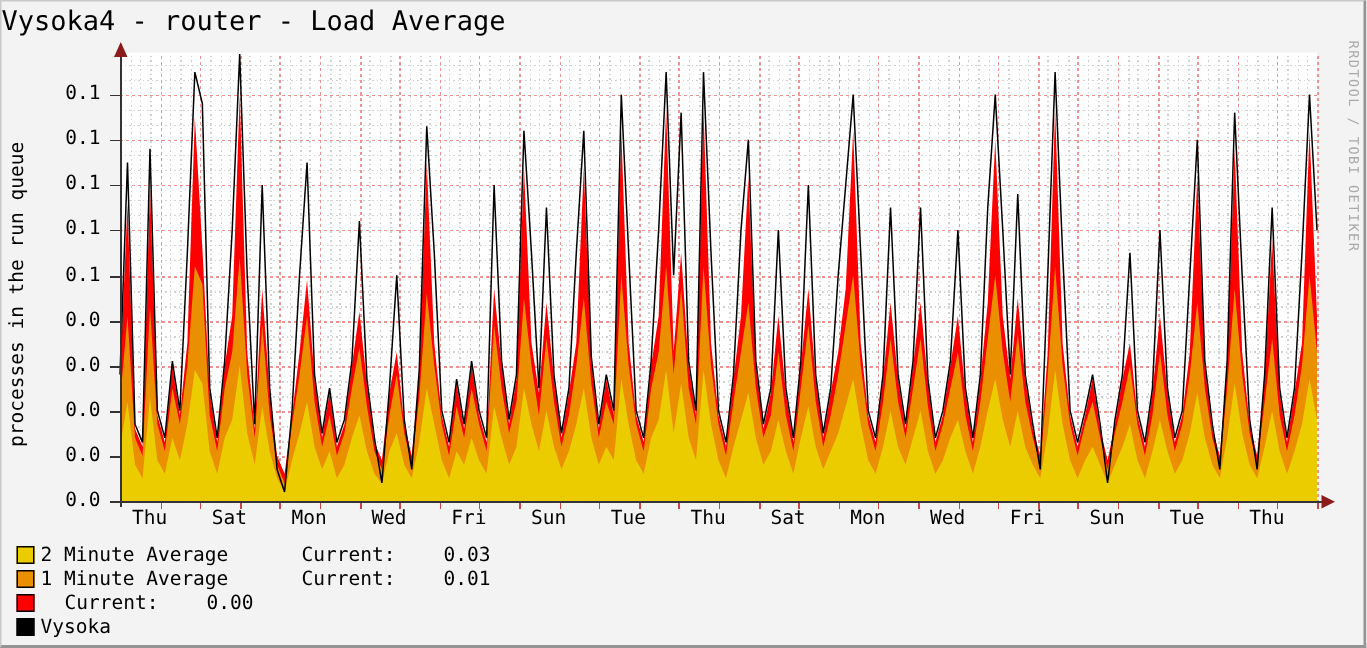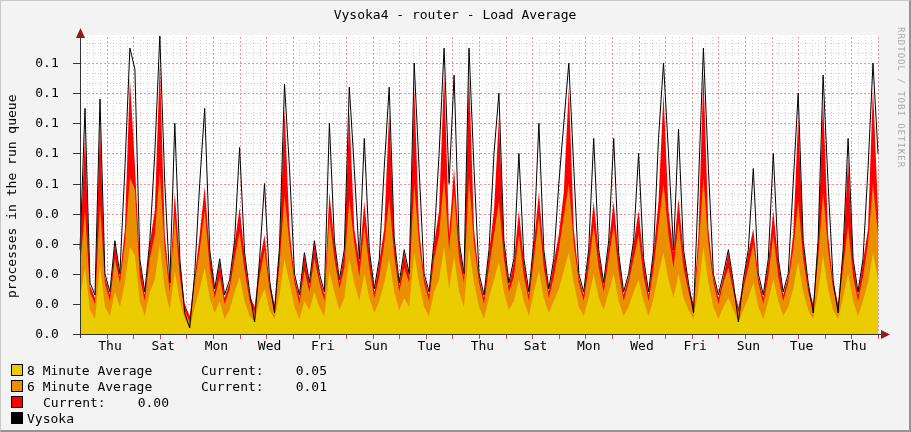--- a/index.html
+++ b/index.html
@@ -11,40 +11,40 @@
     border-top:1px solid #c9c9c9;
     border-left:1px solid #c9c9c9;
     border-right:2px solid #949494;
     border-bottom:2px solid #949494;
     overflow:hidden;
     font-family:"DejaVu Sans Mono","Liberation Mono",monospace;
     color:#000;
   }
   .title{
     position:absolute;top:6px;left:0;width:100%;
-    text-align:center;font-size:13px;line-height:15px;white-space:pre;
+    font-size:18px;line-height:15px;white-space:pre;
   }
   .ylabel{
     position:absolute;left:3px;top:80px;height:230px;width:15px;
     writing-mode:vertical-rl;transform:rotate(180deg);
     font-size:13px;letter-spacing:0px;white-space:pre;
     display:flex;align-items:center;justify-content:center;
   }
   .watermark{
     position:absolute;right:3px;top:26px;
     writing-mode:vertical-rl;
     font-size:9px;letter-spacing:1px;color:#a9a9a9;white-space:pre;
   }
   svg.chart{position:absolute;left:0;top:0;}
   .xlab{
-    position:absolute;width:44px;text-align:center;
+    position:absolute;width:44px;
     font-size:13px;line-height:14px;white-space:pre;
   }
   .ylab{
-    position:absolute;width:40px;text-align:center;
+    position:absolute;width:40px;text-align:right;
     font-size:13px;line-height:14px;white-space:pre;
   }
   .legend{position:absolute;left:10px;top:361px;}
   .lrow{height:16px;display:flex;align-items:center;}
   .swatch{
     display:inline-block;width:10px;height:10px;
     border:1px solid #000;margin-right:4px;flex:none;
   }
   .llabel{display:inline-block;width:158px;font-size:13px;white-space:pre;}
   .lcur{display:inline-block;width:64px;font-size:13px;white-space:pre;margin-left:16px;}
@@ -290,27 +290,27 @@
       <div class="ylab" style="left: 26px; top: 175.5px;">0.1</div>
       <div class="ylab" style="left: 26px; top: 205.6px;">0.0</div>
       <div class="ylab" style="left: 26px; top: 235.7px;">0.0</div>
       <div class="ylab" style="left: 26px; top: 265.8px;">0.0</div>
       <div class="ylab" style="left: 26px; top: 295.9px;">0.0</div>
       <div class="ylab" style="left: 26px; top: 326px;">0.0</div>
     </div>
   <div class="legend" id="legend">
       <div class="lrow">
         <span class="swatch" style="background: rgb(234, 204, 0);"></span>
-        <span class="llabel">8 Minute Average</span>
+        <span class="llabel">2 Minute Average</span>
         <span class="lcur">Current:</span>
-        <span class="lval">0.05</span>
+        <span class="lval">0.03</span>
       </div>
       <div class="lrow">
         <span class="swatch" style="background: rgb(234, 143, 0);"></span>
-        <span class="llabel">6 Minute Average</span>
+        <span class="llabel">1 Minute Average</span>
         <span class="lcur">Current:</span>
         <span class="lval">0.01</span>
       </div>
       <div class="lrow">
         <span class="swatch" style="background: rgb(255, 0, 0);"></span>
         <span class="lcur">Current:</span>
         <span class="lval">0.00</span>
       </div>
       <div class="lrow">
         <span class="swatch" style="background: rgb(0, 0, 0);"></span>

